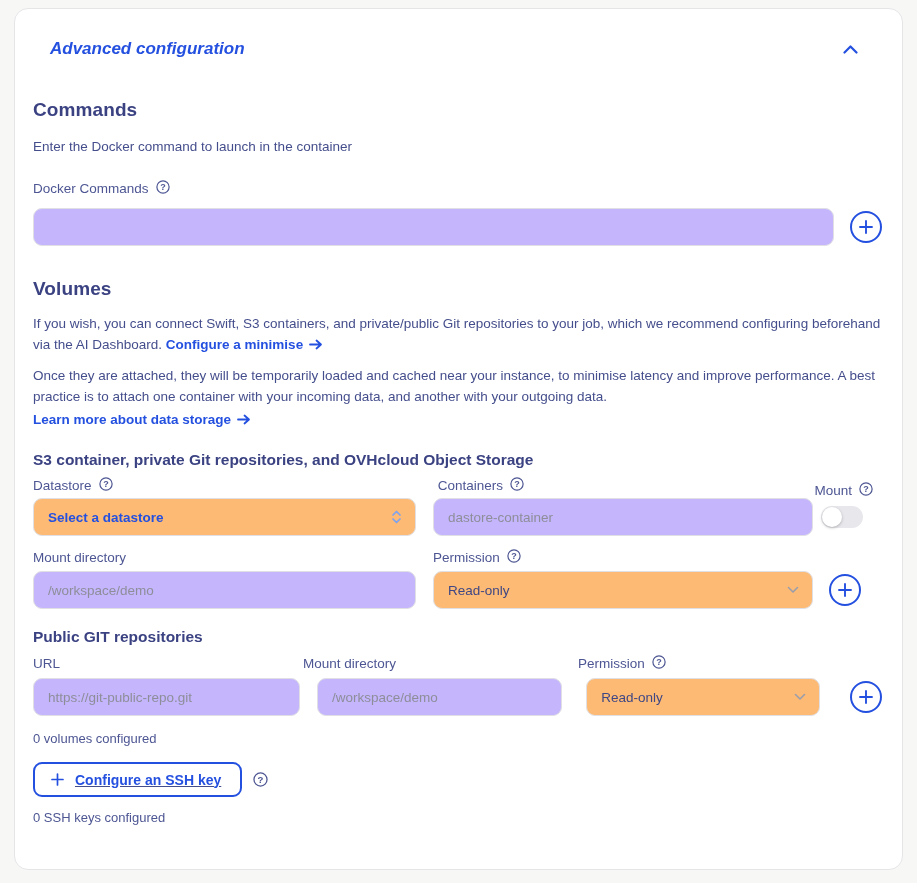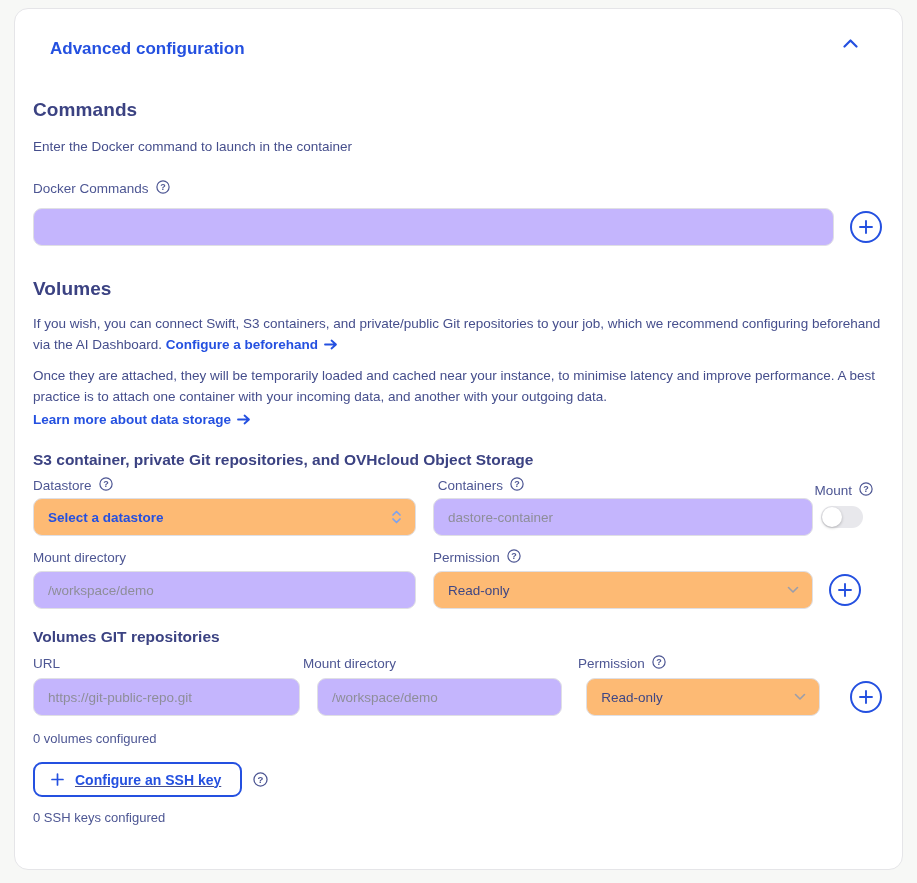--- a/index.html
+++ b/index.html
@@ -17,22 +17,24 @@
     width: 889px;
     height: 862px;
     background: #ffffff;
     border: 1px solid #e5e5e8;
     border-radius: 14px;
     padding: 0 20px 0 18px;
   }
   
   .acc-header {
     display: flex;
+    align-items: center;
     justify-content: space-between;
     padding: 30px 24px 0 17px;
+    font-style: italic;
   }
   .acc-title {
     color: #2450e0;
     font-size: 17px;
     font-weight: bold;
   }
   .chev-up { color: #2450e0; display: inline-flex; cursor: pointer; }
 
   h2.section {
     color: #3b4282;
@@ -238,21 +240,21 @@
       </span>
     </button>
   </div>
 
   
   <h2 class="section vol-heading">Volumes</h2>
 
   <p class="body-text vol-p1">
     <span>If you wish, you can connect Swift, S3 containers, and private/public Git repositories to your job, which we recommend configuring beforehand via the AI Dashboard.</span>
     <a class="link">
-      <span>Configure a beforehand</span>
+      <span>Configure a minimise</span>
       <span>
         <svg width="14" height="11" viewBox="0 0 14 11">
             <path d="M1 5.5 H11.5 M7.5 1.5 L12 5.5 L7.5 9.5" fill="none" stroke="currentColor" stroke-width="1.8" stroke-linecap="round" stroke-linejoin="round"></path>
           </svg>
       </span>
     </a>
   </p>
 
   <p class="body-text vol-p2">Once they are attached, they will be temporarily loaded and cached near your instance, to minimise latency and improve performance. A best practice is to attach one container with your incoming data, and another with your outgoing data.</p>
 
@@ -345,21 +347,21 @@
     <button class="plus-btn s3-plus">
       <span>
         <svg width="16" height="16" viewBox="0 0 16 16">
             <path d="M8 2 V14 M2 8 H14" stroke="currentColor" stroke-width="1.9" stroke-linecap="round"></path>
           </svg>
       </span>
     </button>
   </div>
 
   
-  <h3 class="subsection git-heading">Volumes GIT repositories</h3>
+  <h3 class="subsection git-heading">Public GIT repositories</h3>
 
   <div class="label-row git-label-row">
     <span class="field-label lbl-url">
       <span>URL</span>
     </span>
     <span class="field-label lbl-git-mount">
       <span>Mount directory</span>
     </span>
     <span class="field-label lbl-git-perm">
       <span>Permission</span>

